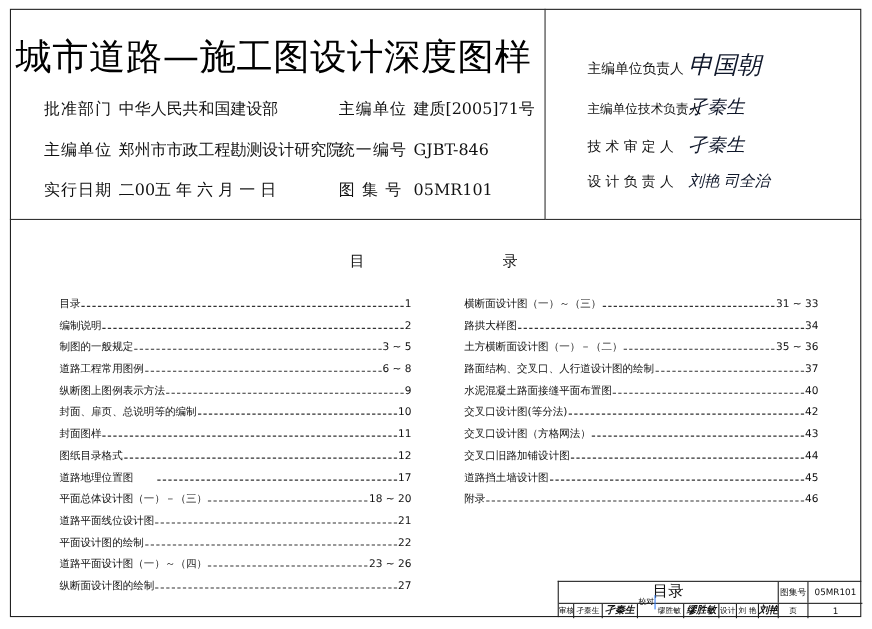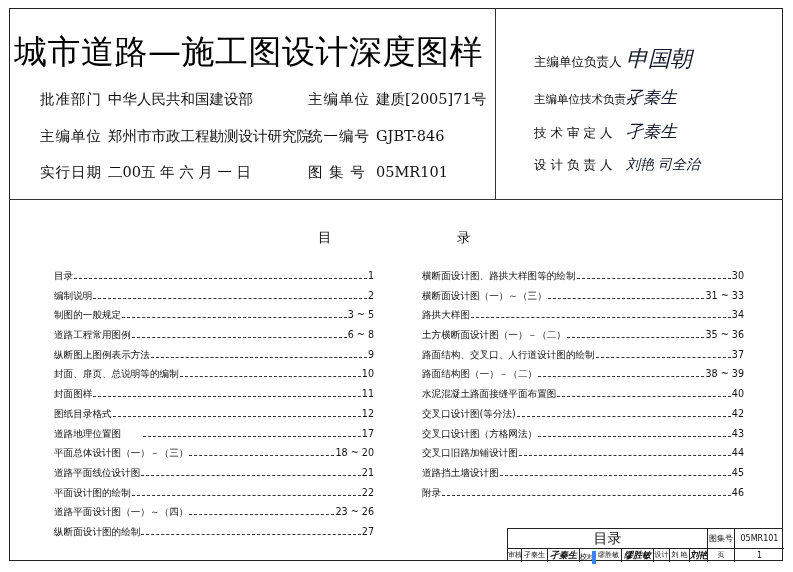--- a/index.html
+++ b/index.html
@@ -143,48 +143,38 @@
     </div>
   <div class="toc-item">
       <span class="t">纵断面设计图的绘制</span>
       <span class="d"></span>
       <span class="p">27</span>
     </div>
 </div>
 
 <div class="toc-col" style="left:422px; top:270px; width:322px;">
   <div class="toc-item">
-      <span class="t">横断面设计图、路拱大样图等的绘制</span>
-      <span class="d"></span>
-      <span class="p">30</span>
-    </div>
-  <div class="toc-item">
       <span class="t">横断面设计图（一）～（三）</span>
       <span class="d"></span>
       <span class="p">31 ~ 33</span>
     </div>
   <div class="toc-item">
       <span class="t">路拱大样图</span>
       <span class="d"></span>
       <span class="p">34</span>
     </div>
   <div class="toc-item">
       <span class="t">土方横断面设计图（一）－（二）</span>
       <span class="d"></span>
       <span class="p">35 ~ 36</span>
     </div>
   <div class="toc-item">
       <span class="t">路面结构、交叉口、人行道设计图的绘制</span>
       <span class="d"></span>
       <span class="p">37</span>
-    </div>
-  <div class="toc-item">
-      <span class="t">路面结构图（一）－（二）</span>
-      <span class="d"></span>
-      <span class="p">38 ~ 39</span>
     </div>
   <div class="toc-item">
       <span class="t">水泥混凝土路面接缝平面布置图</span>
       <span class="d"></span>
       <span class="p">40</span>
     </div>
   <div class="toc-item">
       <span class="t">交叉口设计图(等分法)</span>
       <span class="d"></span>
       <span class="p">42</span>
@@ -212,21 +202,21 @@
 </div>
 
 <div class="tblock">
   <div class="tb-title">目录</div>
   <div class="tb-cell" style="left:200px; top:0; width:27px; height:19px; line-height:19px; border-right:1px solid #222;">图集号</div>
   <div class="tb-cell" style="left:227px; top:0; width:49px; height:19px; line-height:19px;">05MR101</div>
   <div style="position:absolute; left:0; top:19px; width:276px; border-top:1px solid #222;"></div>
   <div class="tb-cell" style="left:0; top:20px; width:14px; height:13px; line-height:13px; border-right:1px solid #222; font-size:7px;">审核</div>
   <div class="tb-cell" style="left:14px; top:20px; width:26px; height:13px; line-height:13px; border-right:1px solid #222; font-size:7px;">孑秦生</div>
   <div class="tb-cell sig-hand" style="left:40px; top:20px; width:32px; height:13px; line-height:13px; border-right:1px solid #222; font-size:9px;">孑秦生</div>
-  <div class="tb-cell" style="left:72px; top:22px; width:16px; height:13px; line-height:13px; border-right:4px solid #3b82f6; font-size:7px;">校对</div>
+  <div class="tb-cell" style="left:72px; top:12px; width:16px; height:13px; line-height:13px; border-right:1px solid #3b82f6; font-size:7px;">校对</div>
   <div class="tb-cell" style="left:88px; top:20px; width:26px; height:13px; line-height:13px; border-right:1px solid #222; font-size:7px;">缪胜敏</div>
   <div class="tb-cell sig-hand" style="left:114px; top:20px; width:32px; height:13px; line-height:13px; border-right:1px solid #222; font-size:9px;">缪胜敏</div>
   <div class="tb-cell" style="left:146px; top:20px; width:16px; height:13px; line-height:13px; border-right:1px solid #222; font-size:7px;">设计</div>
   <div class="tb-cell" style="left:162px; top:20px; width:20px; height:13px; line-height:13px; border-right:1px solid #222; font-size:7px;">刘 艳</div>
   <div class="tb-cell sig-hand" style="left:182px; top:20px; width:18px; height:13px; line-height:13px; border-right:1px solid #222; font-size:9px;">刘艳</div>
   <div class="tb-cell" style="left:200px; top:20px; width:27px; height:13px; line-height:13px; border-right:1px solid #222; font-size:7px;">页</div>
   <div class="tb-cell" style="left:227px; top:20px; width:49px; height:13px; line-height:13px;">1</div>
 </div>
 
 </body></html>

